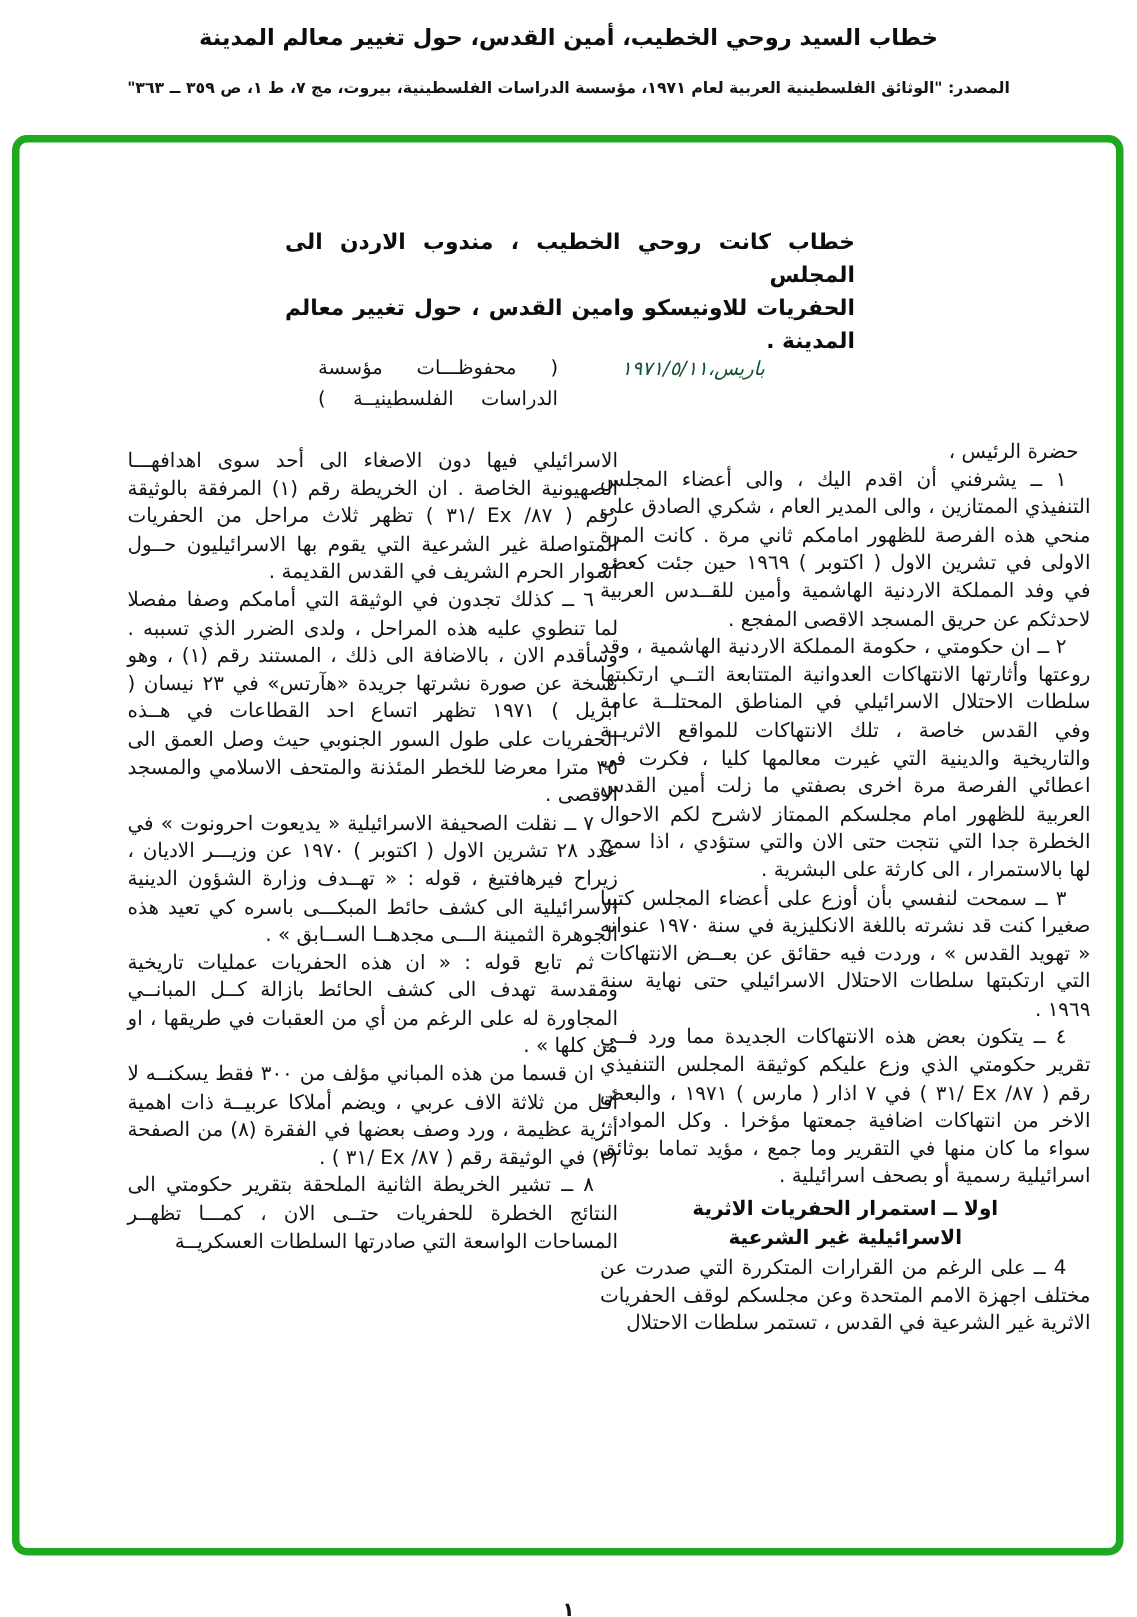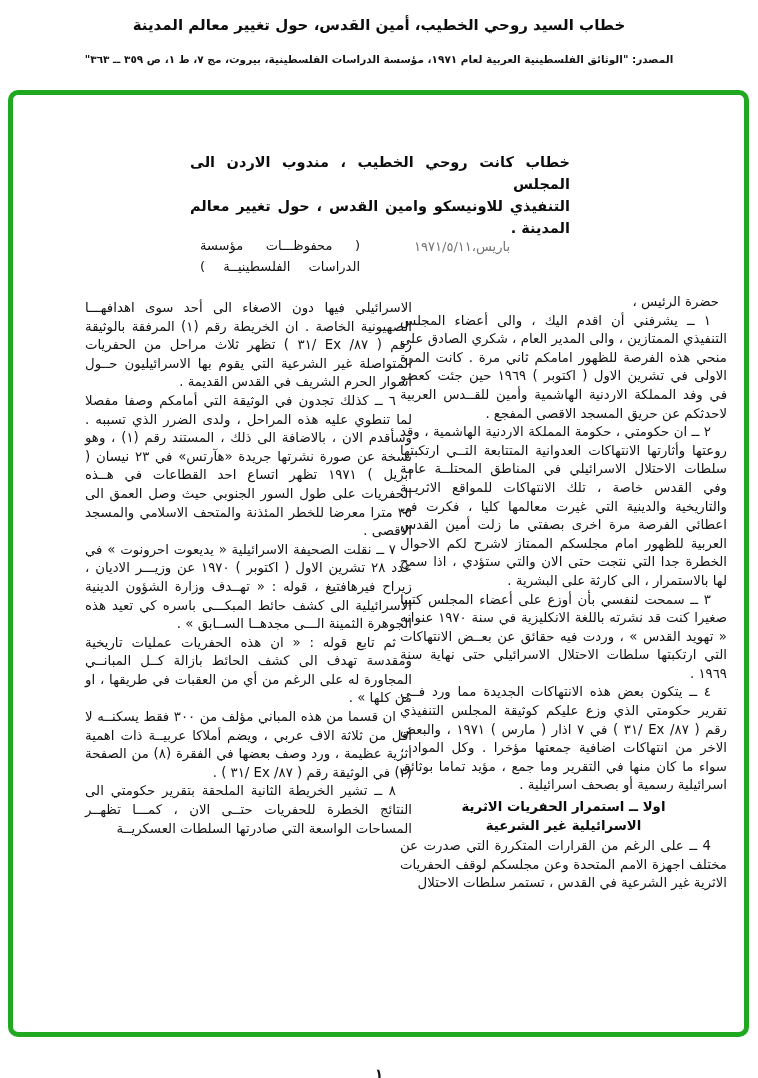--- a/index.html
+++ b/index.html
@@ -42,24 +42,24 @@
     direction: rtl;
     font-size: 14.5px; font-weight: bold;
     line-height: 22px; color: #0d0d0d;
   }
   .dtl { text-align: justify; text-align-last: justify; }
   .dtl.last { text-align: right; text-align-last: right; }
 
   .dateline {
     left: 385px; top: 239px; width: 125px;
     direction: rtl; text-align: right;
-    font-size: 13px; color: #737373;
+    font-size: 13px; color: #14532d; font-style: italic;
   }
   .archive {
-    left: 200px; top: 235px; width: 160px;
+    left: 212px; top: 235px; width: 160px;
     direction: rtl;
     font-size: 13px; line-height: 21px; color: #121212;
   }
   .archive .al { text-align: justify; text-align-last: justify; }
 
   
   .col {
     direction: rtl;
     text-align: justify;
     font-size: 13.3px;
@@ -91,21 +91,21 @@
 
 <div class="page">
 
   <div class="abs hdr-title">خطاب السيد روحي الخطيب، أمين القدس، حول تغيير معالم المدينة</div>
   <div class="abs hdr-source">المصدر: "الوثائق الفلسطينية العربية لعام ١٩٧١، مؤسسة الدراسات الفلسطينية، بيروت، مج ٧، ط ١، ص ٣٥٩ ــ ٣٦٣"</div>
 
   <div class="abs frame"></div>
 
   <div class="abs doc-title">
     <div class="dtl">خطاب كانت روحي الخطيب ، مندوب الاردن الى المجلس</div>
-    <div class="dtl">التنفيذي للاونيسكو وامين القدس ، حول تغيير معالم</div>
+    <div class="dtl">الحفريات للاونيسكو وامين القدس ، حول تغيير معالم</div>
     <div class="dtl last">المدينة .</div>
   </div>
 
   <div class="abs dateline">باريس،١٩٧١/٥/١١</div>
 
   <div class="abs archive">
     <div class="al">( محفوظـــات مؤسسة</div>
     <div class="al">الدراسات الفلسطينيــة )</div>
   </div>
 

